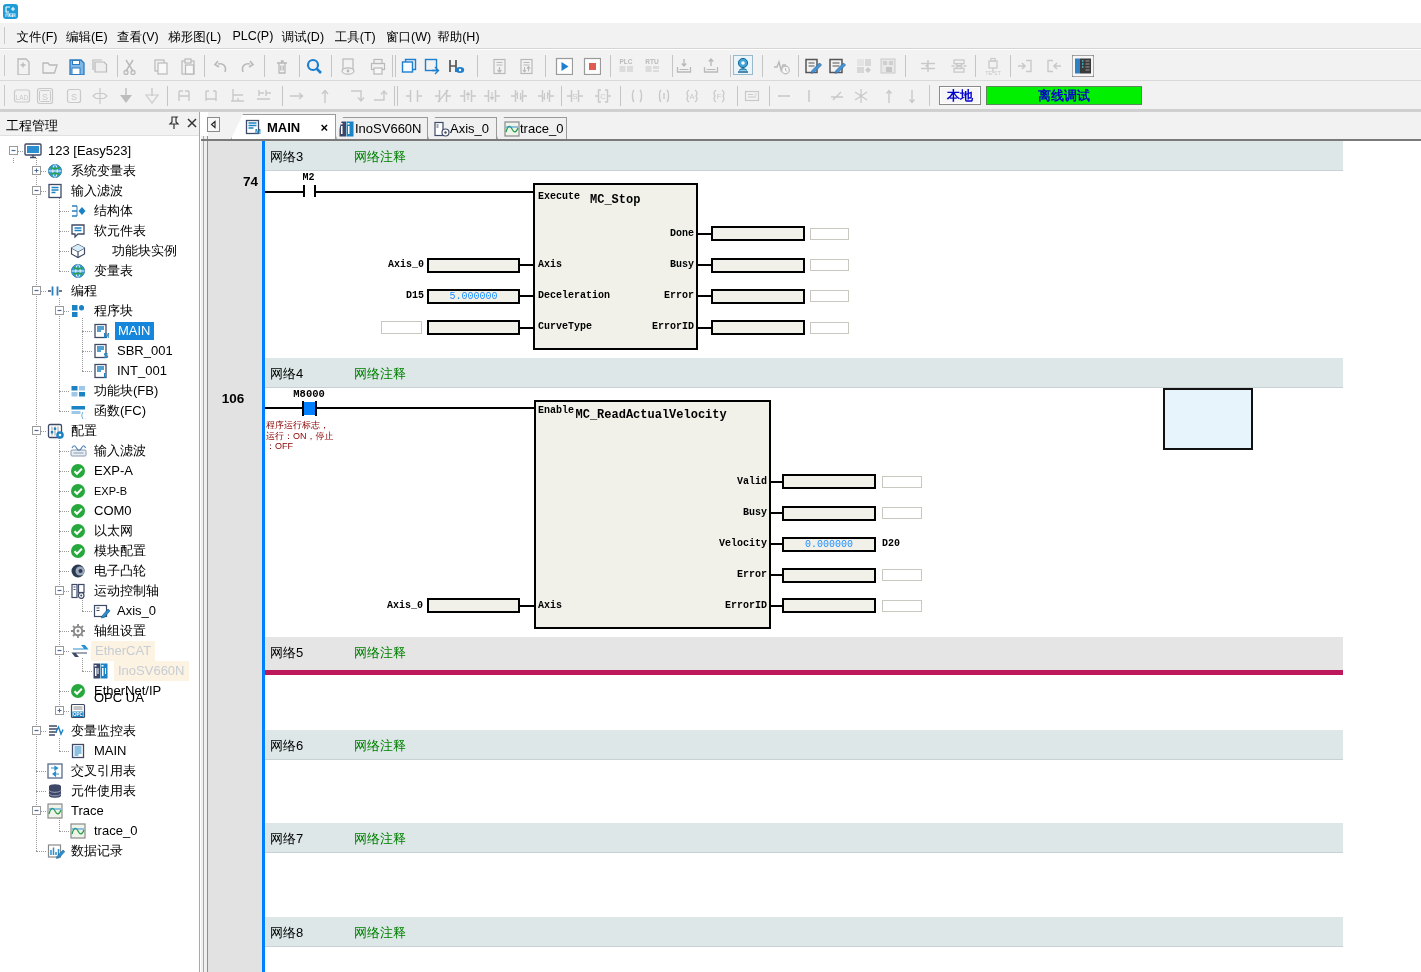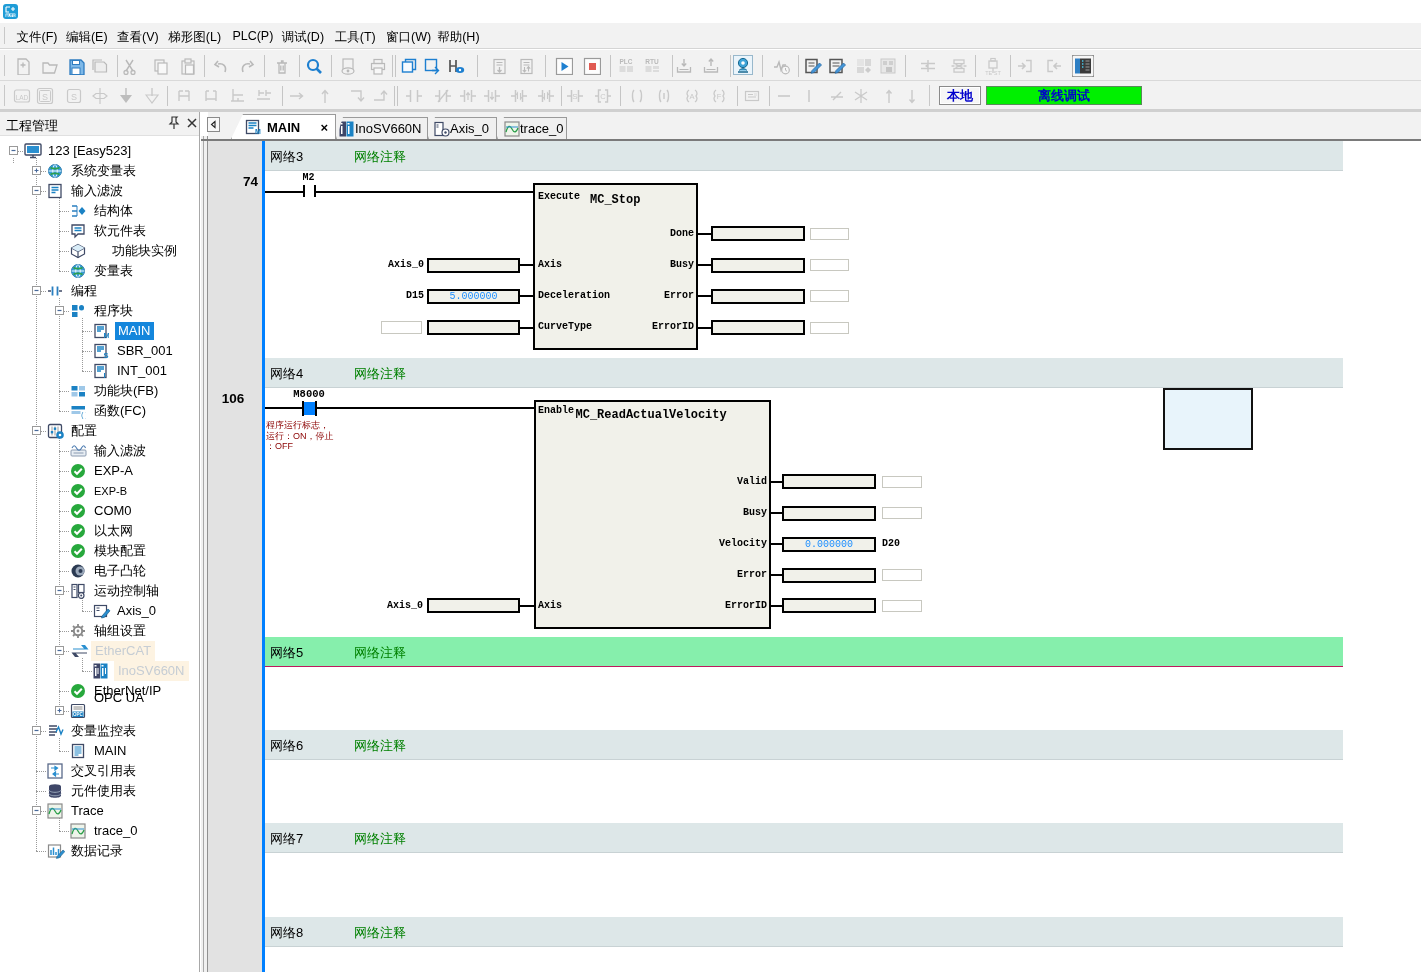--- a/index.html
+++ b/index.html
@@ -724,21 +724,21 @@
 <div class="ab" style="left:0;top:0;width:54px;height:831px;background:#e2e2e2"></div>
 <div class="ab" style="left:54px;top:0;width:3px;height:831px;background:#0080ff"></div>
 <div class="ab" style="left:57px;top:0.4px;width:1078px;height:30px;background:#dde7e8;border-bottom:1px solid #c8d2d4">
       <div class="ab" style="left:5px;top:7px;font-size:13px">网络3</div>
       <div class="ab" style="left:89px;top:7px;font-size:13px;color:#008000">网络注释</div>
     </div>
 <div class="ab" style="left:57px;top:216.9px;width:1078px;height:30px;background:#dde7e8;border-bottom:1px solid #c8d2d4">
       <div class="ab" style="left:5px;top:7px;font-size:13px">网络4</div>
       <div class="ab" style="left:89px;top:7px;font-size:13px;color:#008000">网络注释</div>
     </div>
-<div class="ab" style="left:57px;top:495.7px;width:1078px;height:30px;background:#86efac;border-bottom:1px solid #be185d">
+<div class="ab" style="left:57px;top:495.7px;width:1078px;height:38px;background:#e5e5e5;border-bottom:5px solid #be185d">
       <div class="ab" style="left:5px;top:7px;font-size:13px">网络5</div>
       <div class="ab" style="left:89px;top:7px;font-size:13px;color:#008000">网络注释</div>
     </div>
 <div class="ab" style="left:57px;top:589.2px;width:1078px;height:30px;background:#dde7e8;border-bottom:1px solid #c8d2d4">
       <div class="ab" style="left:5px;top:7px;font-size:13px">网络6</div>
       <div class="ab" style="left:89px;top:7px;font-size:13px;color:#008000">网络注释</div>
     </div>
 <div class="ab" style="left:57px;top:682.0px;width:1078px;height:30px;background:#dde7e8;border-bottom:1px solid #c8d2d4">
       <div class="ab" style="left:5px;top:7px;font-size:13px">网络7</div>
       <div class="ab" style="left:89px;top:7px;font-size:13px;color:#008000">网络注释</div>

